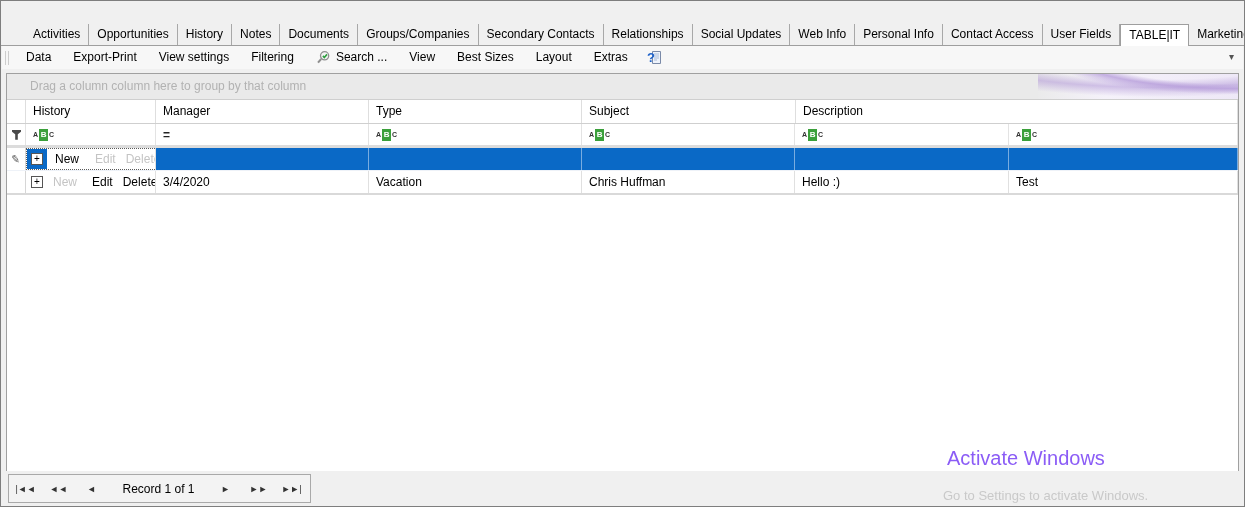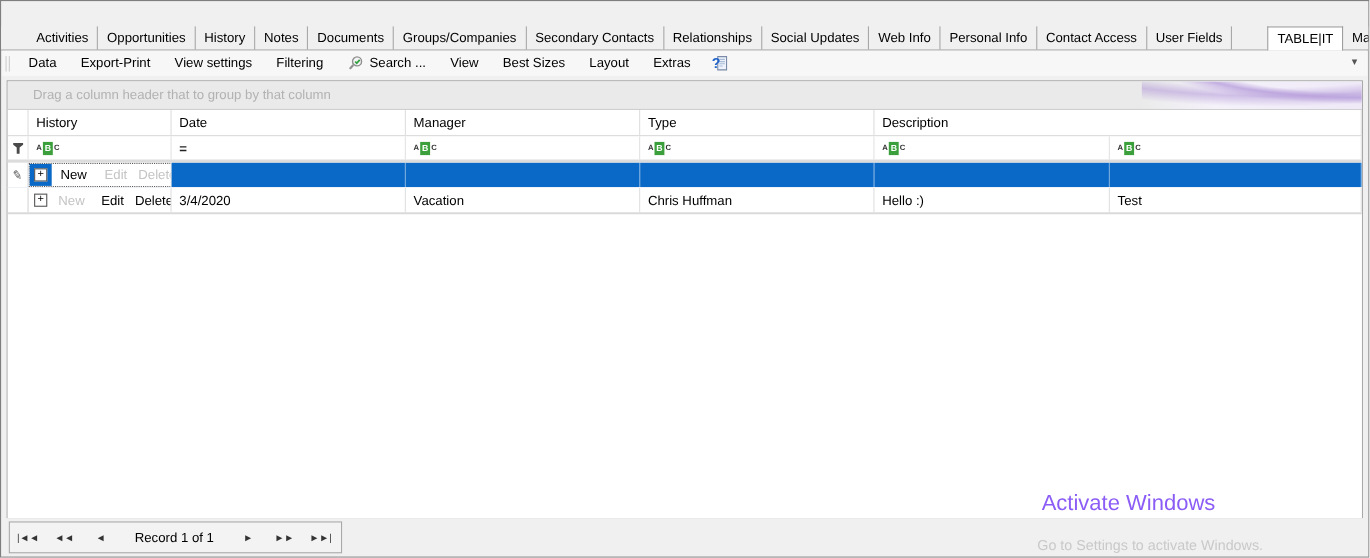--- a/index.html
+++ b/index.html
@@ -6,21 +6,21 @@
   *{box-sizing:border-box;}
   .window{position:relative;width:1245px;height:507px;background:#f0f0f0;border:1px solid #7e7e7e;
           font-family:"Liberation Sans",sans-serif;font-size:12px;color:#000;overflow:hidden;}
   
   .tabrow1{position:absolute;left:0;top:0;width:100%;height:23px;display:flex;background:#f0f0f0;border-bottom:1px solid #b4b4b4;}
   .tab1{padding:0 10px;line-height:22px;border-right:1px solid #a8a8a8;white-space:nowrap;cursor:default;}
   
   .tabrow2{position:absolute;left:0;top:23px;width:100%;height:22px;display:flex;align-items:flex-start;background:#f0f0f0;padding-left:24px;}
   .tabrow2::after{content:"";position:absolute;left:0;bottom:0;width:100%;height:1px;background:#9e9e9e;}
   .tab2{height:21px;padding:0 8px;line-height:21px;border-right:1px solid #a8a8a8;white-space:nowrap;cursor:default;}
-  .tab2.active{height:22px;background:#fff;border:1px solid #9e9e9e;border-bottom:none;z-index:2;position:relative;margin-left:32px;}
+  .tab2.active{height:22px;background:#fff;border:1px solid #9e9e9e;border-bottom:none;z-index:2;position:relative;}
   
   .toolbar{position:absolute;left:1px;top:45px;width:1241px;height:23px;background:#f7f7f7;display:flex;align-items:center;}
   .grip{width:4px;height:14px;border-left:1px solid #cdcdcd;border-right:1px solid #cdcdcd;margin:0 6px 0 3px;}
   .titem{padding:0 11px;line-height:23px;white-space:nowrap;cursor:default;}
   .titem.search{display:flex;align-items:center;gap:5px;justify-content:flex-end;}
   .helpbtn{margin-left:7px;display:flex;align-items:center;cursor:default;}
   .tb-arrow{position:absolute;right:9px;top:5px;font-size:10px;color:#555;line-height:12px;cursor:default;}
   
   .grid{position:absolute;left:5px;top:72px;width:1233px;height:399px;border:1px solid #a0a0a0;background:#fff;
         display:flex;flex-direction:column;}
@@ -126,30 +126,30 @@
         <path d="M8 5h5 M8 7h5 M8 9h5 M8 11h3" stroke="#a9bcd8" stroke-width="1"></path>
         <text x="1" y="13" font-size="13" font-weight="bold" fill="#1e62c9" font-family="Liberation Sans, sans-serif">?</text>
       </svg>
     </div>
     <div class="tb-arrow">▾</div>
   </div>
 
   <div class="grid">
 
     <div class="grouppanel">
-      <span class="gtext">Drag a column header that to group by that column</span>
+      <span class="gtext">Drag a column column here to group by that column</span>
       <div class="swoosh"></div>
     </div>
 
     <div class="hrow">
       <div class="hcell c-ind"></div>
       <div class="hcell c-hist">History</div>
-      <div class="hcell c-date">Date</div>
       <div class="hcell c-mgr">Manager</div>
       <div class="hcell c-type">Type</div>
+      <div class="hcell c-subj">Subject</div>
       <div class="hcell c-desc">Description</div>
     </div>
 
     <div class="frow">
       <div class="fcell c-ind">
         <svg width="11" height="12" viewBox="0 0 11 12">
           <path d="M1 1 h9 v1.7 L6.8 5.2 v5.6 h-2.6 V5.2 L1 2.7 Z" fill="#4a4a4a"></path>
         </svg>
       </div>
       <div class="fcell c-hist">

